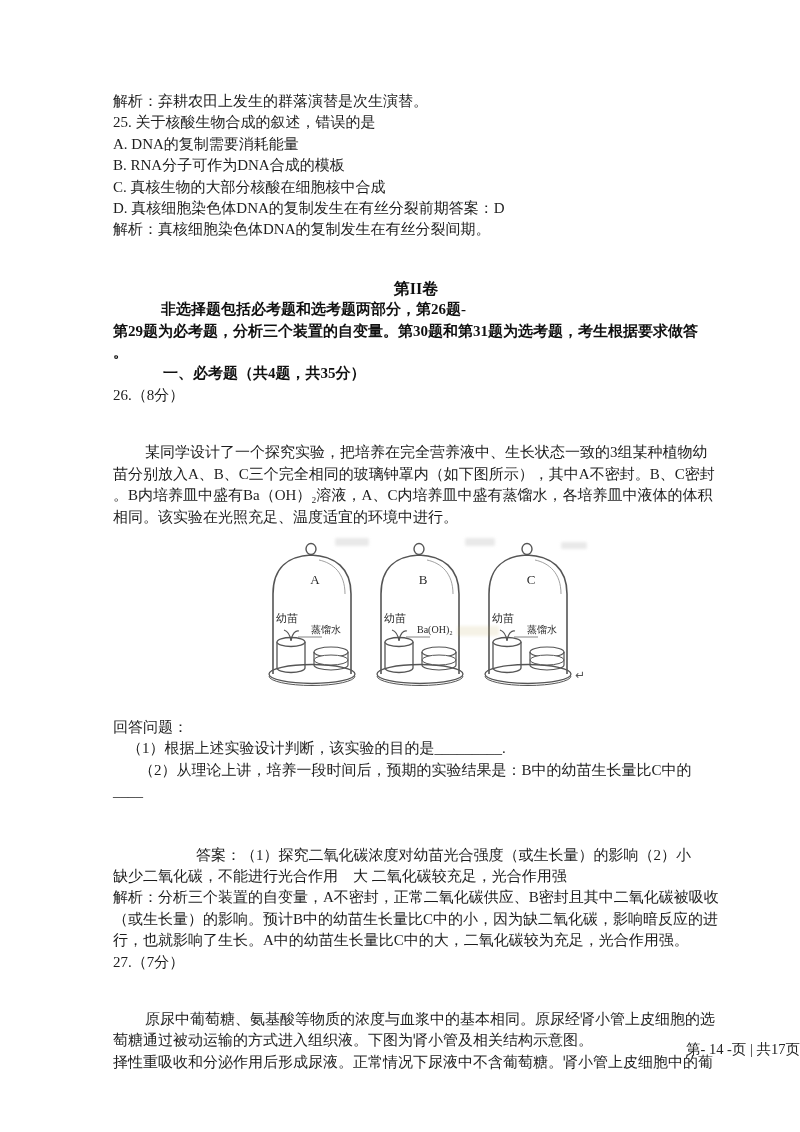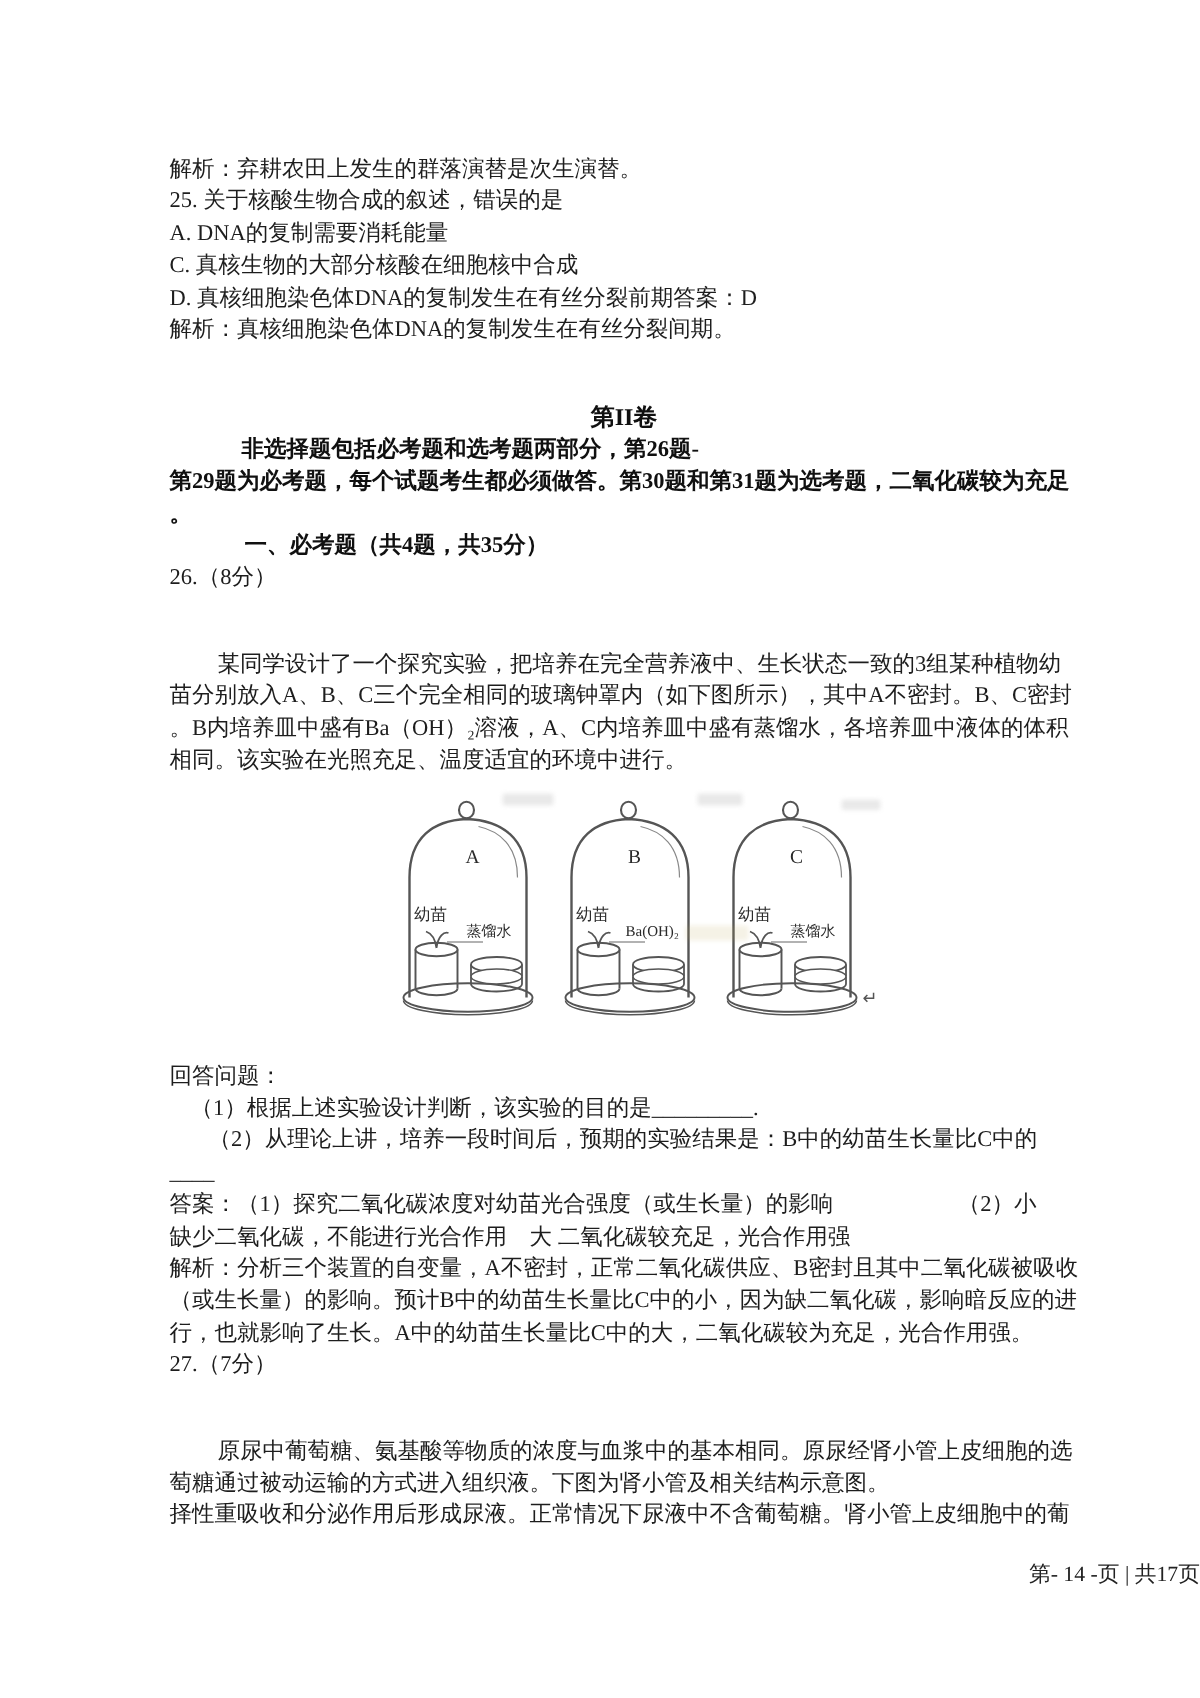--- a/index.html
+++ b/index.html
@@ -1,32 +1,32 @@
 <!DOCTYPE html>
 <html><head>
 <meta charset="utf-8">
 <style>
   html,body { margin:0; padding:0; background:#ffffff; }
   .page {
     position:relative; width:800px; height:1132px; background:#ffffff;
     font-family:"Liberation Serif","DejaVu Serif",serif;
     color:#1d1d1d; overflow:hidden;
   }
-  .content { position:absolute; left:113px; top:103px; width:606px; font-size:15px; line-height:21.4px; }
+  .content { position:absolute; left:113px; top:91px; width:606px; font-size:15px; line-height:21.4px; }
   .line { white-space:pre-wrap; }
   .bold { font-weight:bold; color:#101010; }
   .center { text-align:center; }
   .sec-title { margin-top:37px; font-size:16px; }
   .indent-3 { padding-left:48px; }
   .indent-sub { padding-left:50px; }
   .ti-2 { text-indent:32px;margin-top:36px; }
   .ti-1 { text-indent:14px; }
   .ti-15 { text-indent:26px; }
   .hang { margin-left:-16px; }
-  .answer-flex { display:flex; justify-content:space-between; }
+  .answer-flex { display:flex; justify-content:flex-end;margin-top:42px; }
   .answer-flex .right { padding-right:28px; }
 
   .figure-wrap {
     position:relative; margin-left:152px; margin-top:12px; margin-bottom:27px;
     width:312px; height:150px; display:flex; gap:14px;
   }
   .jar { width:94px; height:148px; display:block; }
   .jar text { font-family:"Liberation Serif","DejaVu Serif",serif; fill:#2a2a2a; }
   .smudge { position:absolute; background:rgba(120,120,120,0.16); filter:blur(1.5px); border-radius:2px; }
   .smudge.s1 { left:70px; top:-2px; width:34px; height:8px; }
@@ -39,27 +39,28 @@
 </style>
 </head>
 <body>
 
 <div class="page">
   <div class="content">
 
     <div class="line">解析：弃耕农田上发生的群落演替是次生演替。</div>
     <div class="line">25. 关于核酸生物合成的叙述，错误的是</div>
     <div class="line">A. DNA的复制需要消耗能量</div>
+    <div class="line">B. RNA分子可作为DNA合成的模板</div>
     <div class="line">C. 真核生物的大部分核酸在细胞核中合成</div>
     <div class="line">D. 真核细胞染色体DNA的复制发生在有丝分裂前期答案：D</div>
     <div class="line">解析：真核细胞染色体DNA的复制发生在有丝分裂间期。</div>
 
     <div class="line bold center sec-title">第II卷</div>
     <div class="line bold indent-3">非选择题包括必考题和选考题两部分，第26题-</div>
-    <div class="line bold">第29题为必考题，每个试题考生都必须做答。第30题和第31题为选考题，二氧化碳较为充足</div>
+    <div class="line bold">第29题为必考题，分析三个装置的自变量。第30题和第31题为选考题，考生根据要求做答</div>
     <div class="line bold">。</div>
     <div class="line bold indent-sub">一、必考题（共4题，共35分）</div>
 
     <div class="line">26.（8分）</div>
     <div class="line ti-2">某同学设计了一个探究实验，把培养在完全营养液中、生长状态一致的3组某种植物幼</div>
     <div class="line">苗分别放入A、B、C三个完全相同的玻璃钟罩内（如下图所示），其中A不密封。B、C密封</div>
     <div class="line">。B内培养皿中盛有Ba（OH）₂溶液，A、C内培养皿中盛有蒸馏水，各培养皿中液体的体积</div>
     <div class="line">相同。该实验在光照充足、温度适宜的环境中进行。</div>
 
     <div class="figure-wrap">

